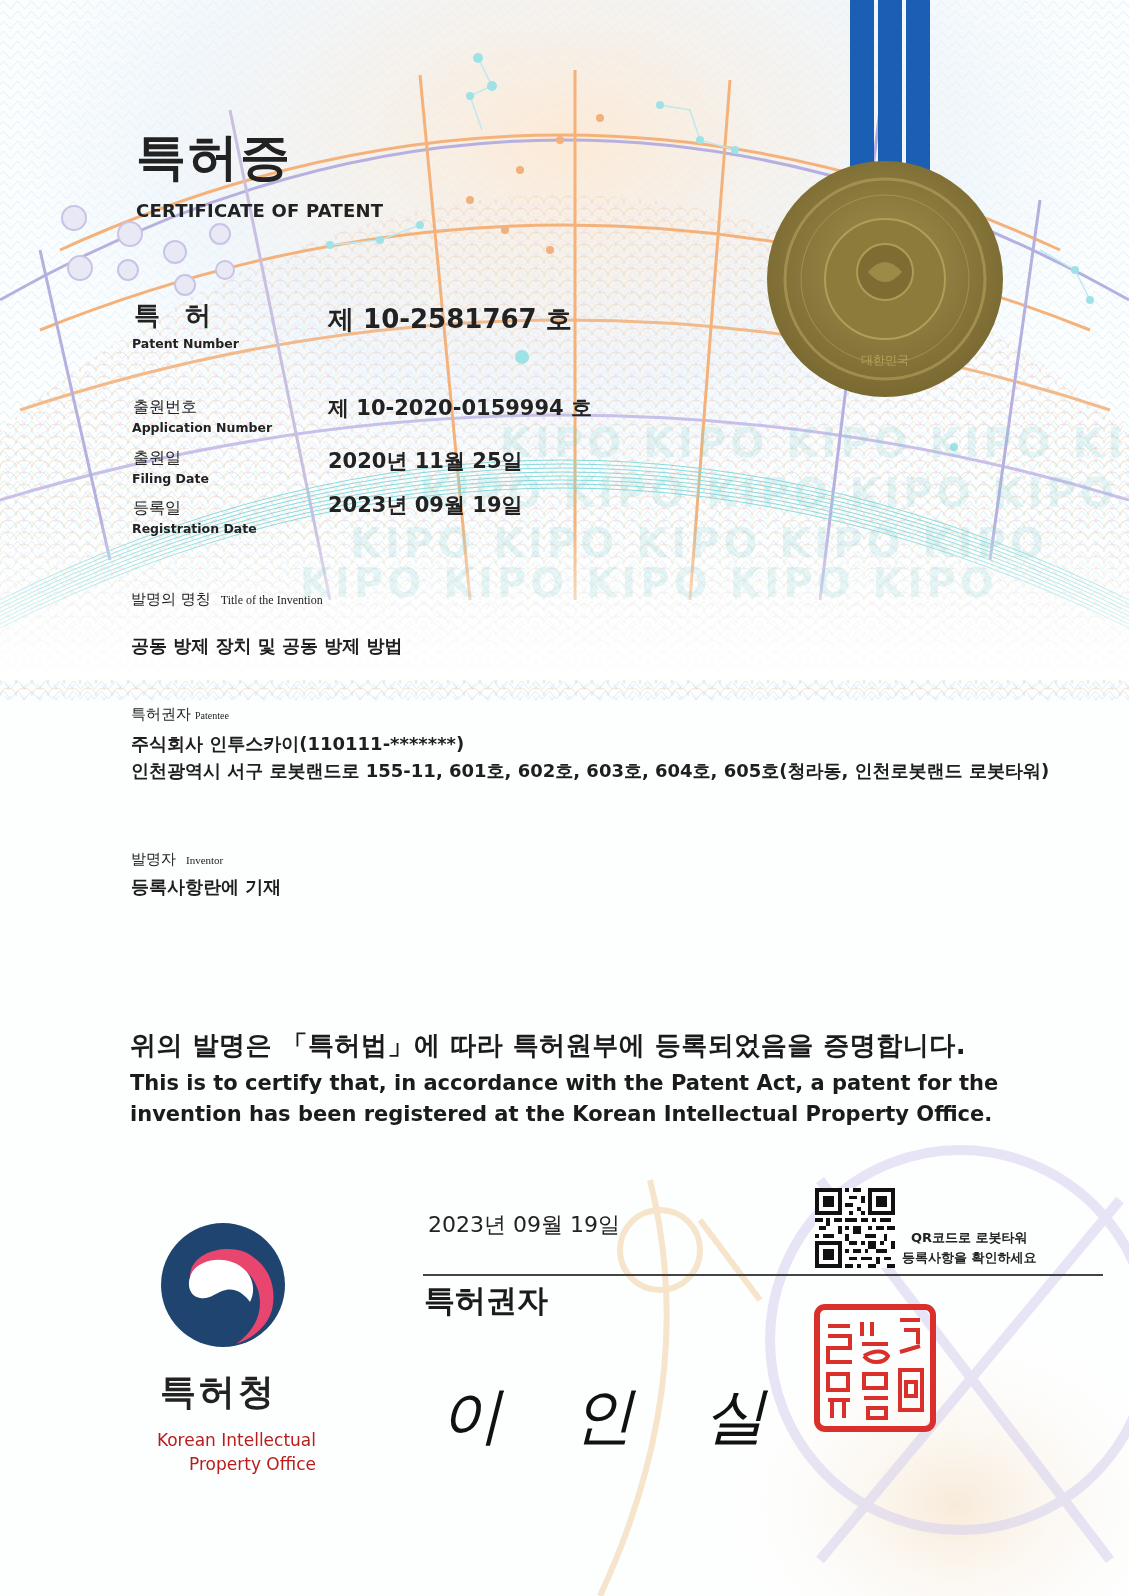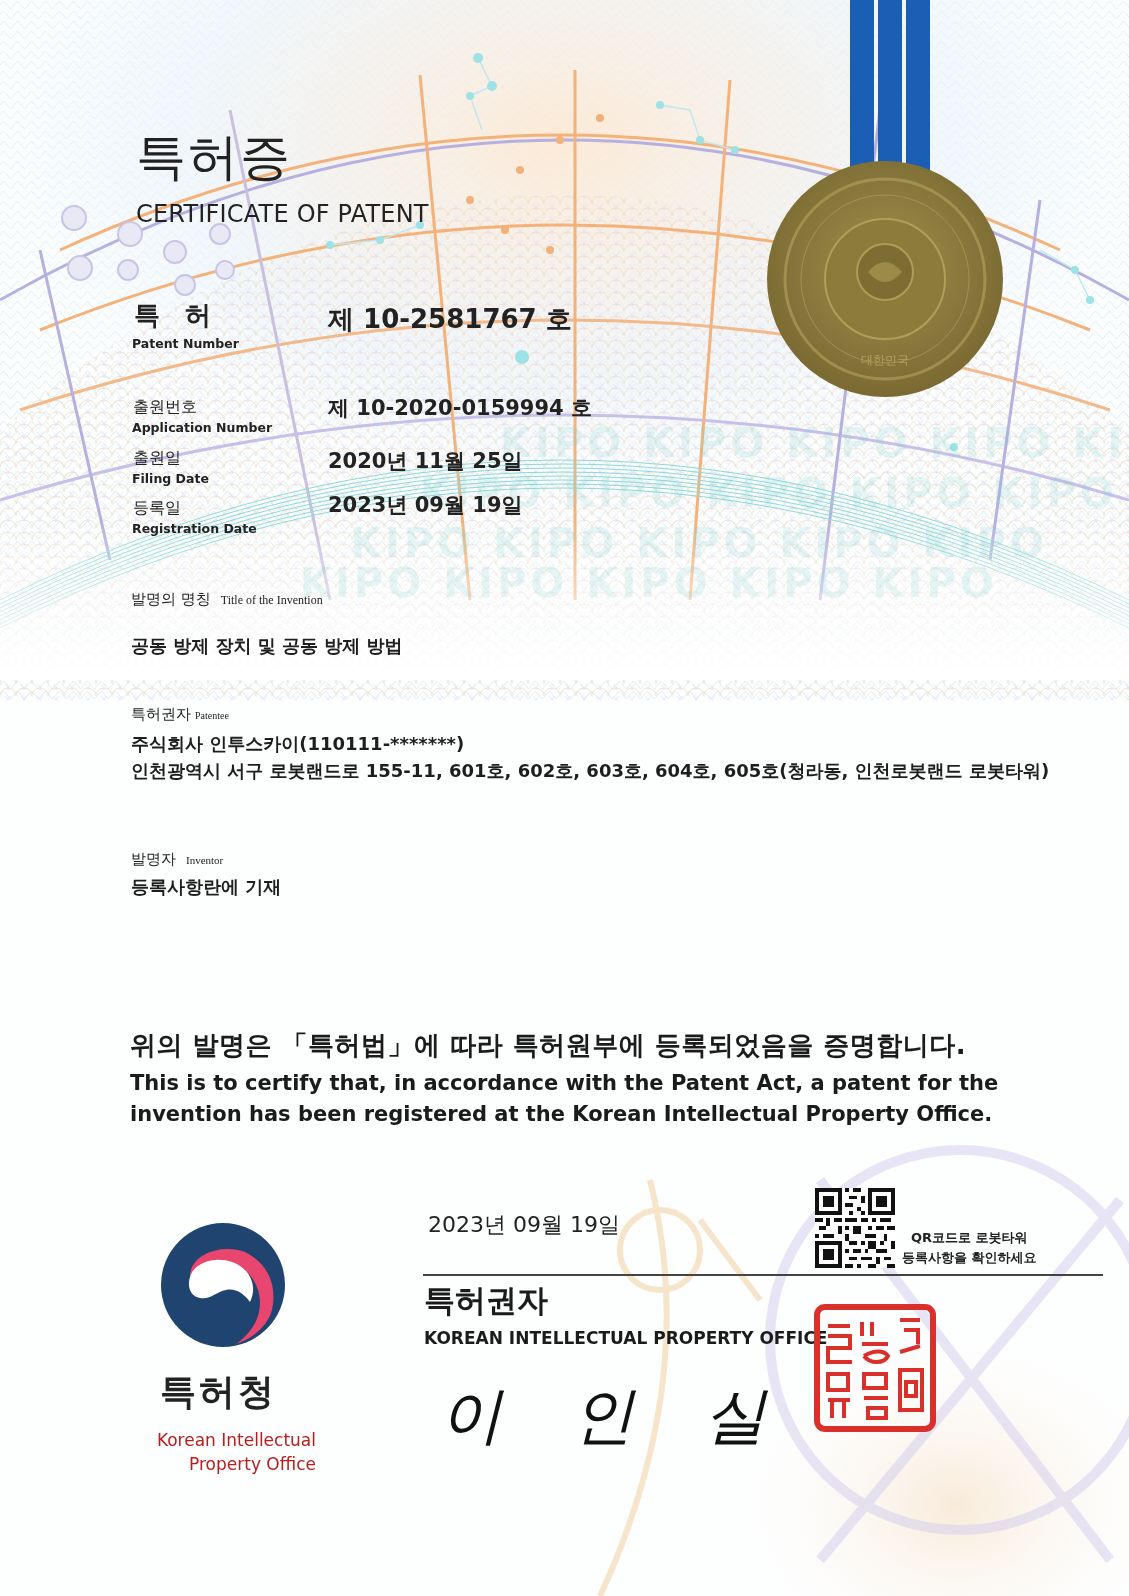--- a/index.html
+++ b/index.html
@@ -4,22 +4,22 @@
 <style>
   html, body { margin: 0; padding: 0; }
   body {
     width: 1129px; height: 1596px; position: relative; overflow: hidden;
     background: #fdfefe;
     font-family: "DejaVu Sans", "Liberation Sans", sans-serif;
     color: #1b1b1b;
   }
   .bg-layer { position: absolute; left: 0; top: 0; width: 1129px; height: 1596px; z-index: 0; }
   .abs { position: absolute; z-index: 2; }
-  .title-ko { left: 136px; top: 124px; font-size: 50px; font-weight: normal; letter-spacing: 2px; color: #222; }
-  .title-en { left: 136px; top: 200px; font-size: 24px; font-weight: normal; color: #222; letter-spacing: 0.2px; }
+  .title-ko { left: 136px; top: 124px; font-size: 50px; font-weight: bold; letter-spacing: 2px; color: #222; }
+  .title-en { left: 136px; top: 200px; font-size: 18px; font-weight: bold; color: #222; letter-spacing: 0.2px; }
   .lbl-ko { font-size: 16px; color: #222; }
   .lbl-ko.big { font-size: 26px; font-weight: bold; letter-spacing: 8px; }
   .lbl-en { font-size: 12.5px; font-weight: bold; color: #222; }
   .val { font-size: 21px; font-weight: bold; color: #222; }
   .val.big { font-size: 26px; }
   .sec-lbl { font-size: 15px; color: #222; }
   .sec-lbl .en { font-size: 12px; margin-left: 10px; font-family: Liberation Serif, serif; }
   .sec-val { font-size: 18px; font-weight: bold; color: #1e1e1e; line-height: 27px; }
   .cert-ko { left: 130px; top: 1028px; font-size: 26px; font-weight: bold; color: #1b1b1b; letter-spacing: 0.5px; }
   .cert-en { left: 130px; top: 1068px; font-size: 21px; font-weight: bold; color: #1b1b1b; line-height: 31px; width: 880px; }
@@ -240,21 +240,20 @@
 </svg>
 <div class="abs qr-note">
   <div>QR코드로 로봇타워</div>
   <div>등록사항을 확인하세요</div>
 </div>
 
 <div class="abs rule-line"></div>
 
 <div class="abs comm-ko">특허권자</div>
 <div class="abs comm-en">
-  <div>KOREAN INTELLECTUAL PROPERTY OFFICE</div>
 </div>
 <div class="abs sign">이인실</div>
 
 <svg class="abs" style="left:814px; top:1304px; width:122px; height:128px;" viewBox="0 0 122 128">
   <rect x="3" y="3" width="116" height="122" rx="8" fill="none" stroke="#d9302c" stroke-width="6"></rect>
   <g fill="none" stroke="#d9302c" stroke-width="4">
     <path d="M14 22 h22 M14 32 h22 v12 h-22 v14 h24"></path>
     <path d="M14 70 h20 v16 h-20 z M14 96 h22 M18 96 v18 M30 96 v18"></path>
     <path d="M48 18 v14 M58 18 v14 M48 40 h26 M50 52 c10 -6 20 -6 24 0 c-4 8 -18 8 -24 0"></path>
     <path d="M50 70 h22 v14 h-22 z M50 94 h24 M54 104 h18 v10 h-18z"></path>

